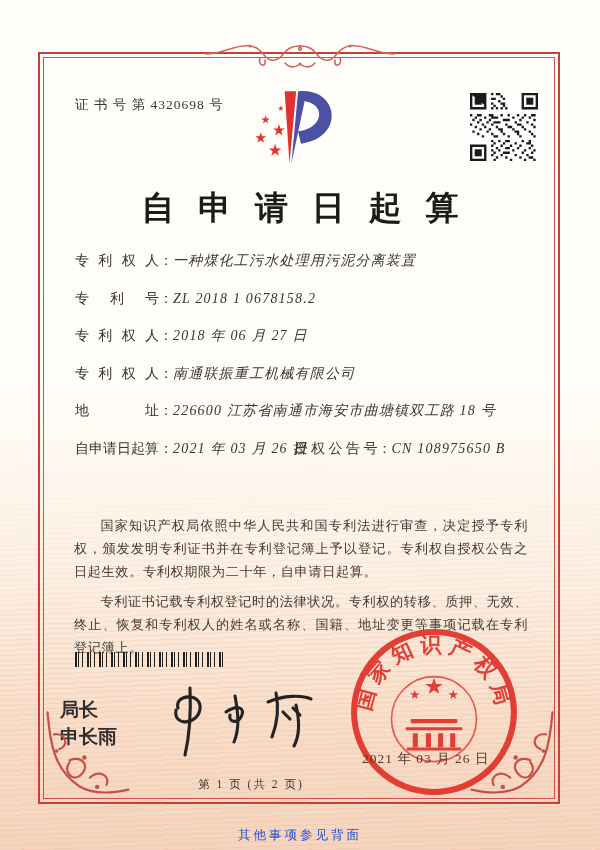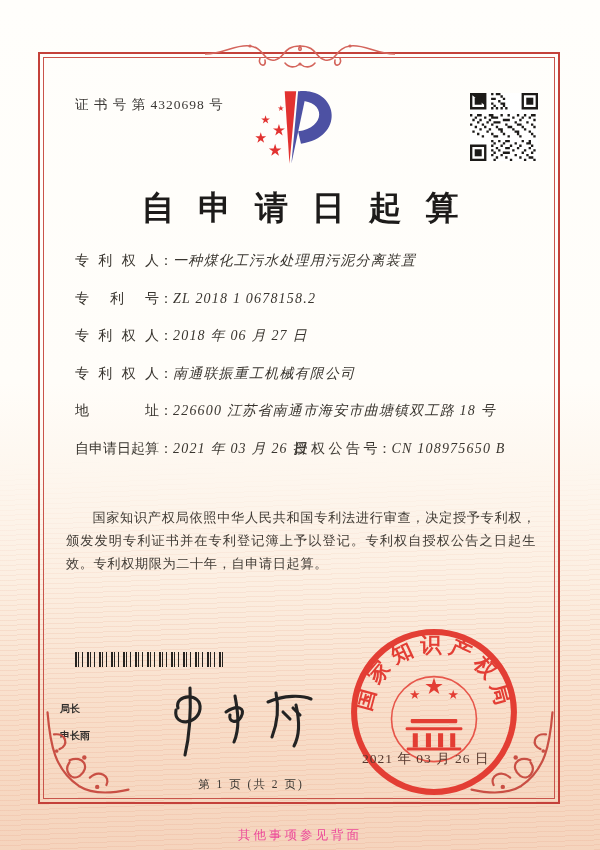--- a/index.html
+++ b/index.html
@@ -20,32 +20,32 @@
        font-size:33px;font-weight:bold;color:#1d1b1a;letter-spacing:0.72em;padding-left:0.72em;}
   .fields{position:absolute;left:75px;right:55px;top:252px;z-index:2;font-size:14px;color:#39352f;}
   .frow{height:37.6px;white-space:nowrap;}
   .fgroup{display:inline-block;vertical-align:top;}
   .fgroup.g1{width:215px;}
   .flabel{display:inline-block;width:84px;text-align:justify;text-align-last:justify;vertical-align:top;}
   .fcolon{display:inline-block;width:14px;}
   .fvalue{letter-spacing:1.2px;font-style:italic;}
   .body-text{position:absolute;left:66px;width:470px;top:507px;z-index:2;
        font-size:13.2px;line-height:1.73;color:#403b35;text-align:justify;letter-spacing:.6px;}
-  .body-text p{margin:0;text-indent:2em;}
+  .body-text p{margin:8px;text-indent:2em;}
   .barcode{position:absolute;left:75px;top:652px;width:148px;height:15px;z-index:2;
        background:repeating-linear-gradient(90deg,#26231f 0 2px,transparent 2px 3px,#26231f 3px 4px,transparent 4px 7px,#26231f 7px 8px,transparent 8px 12px);}
   .seal{position:absolute;left:348px;top:626px;z-index:2;opacity:.92;}
   .seal-date{position:absolute;left:362px;top:750px;z-index:3;font-size:13.5px;color:#53362c;letter-spacing:1px;}
-  .officer{position:absolute;left:60px;top:696px;z-index:2;font-family:Liberation Mono, monospace;
-       font-weight:600;font-size:10px;color:#2f2d2b;line-height:27px;}
+  .officer{position:absolute;left:60px;top:696px;z-index:2;font-family:Liberation Sans, sans-serif;
+       font-weight:600;font-size:19px;color:#2f2d2b;line-height:27px;}
   .signature{position:absolute;left:150px;top:684px;z-index:2;}
   .page-info{position:absolute;left:38px;width:426px;top:777px;z-index:2;text-align:center;
        font-size:11.5px;color:#3c3833;letter-spacing:2px;}
   .back-note{position:absolute;left:0;right:0;top:827px;z-index:2;text-align:center;
-       font-size:12.5px;color:#ec4899;letter-spacing:3px;}
+       font-size:12.5px;color:#1d4ed8;letter-spacing:3px;}
   .corner{position:absolute;z-index:2;}
   .corner.br{transform:scaleX(-1);}
   .top-lace{position:absolute;left:205px;top:37px;z-index:2;}
 </style>
 </head>
 <body>
 
 <div class="guilloche"></div>
 
 <div class="frame">
@@ -140,20 +140,21 @@
       <span class="flabel">自申请日起算</span><span class="fcolon">：</span><span class="fvalue">2021 年 03 月 26 日</span>
     </span>
     <span class="fgroup">
       <span class="flabel">授权公告号</span><span class="fcolon">：</span><span class="fvalue">CN 108975650 B</span>
     </span>
   </div>
 </div>
 
 <div class="body-text">
   <p>国家知识产权局依照中华人民共和国专利法进行审查，决定授予专利权，颁发发明专利证书并在专利登记簿上予以登记。专利权自授权公告之日起生效。专利权期限为二十年，自申请日起算。</p>
+  <p>专利证书记载专利权登记时的法律状况。专利权的转移、质押、无效、终止、恢复和专利权人的姓名或名称、国籍、地址变更等事项记载在专利登记簿上。</p>
 </div>
 
 <div class="barcode"></div>
 
 <svg class="seal" width="172" height="172" viewBox="0 0 170 170">
   <g stroke="#e23128" fill="none">
     <circle cx="85" cy="85" r="79" stroke-width="6"></circle>
     <circle cx="85" cy="92" r="42" stroke-width="1.6" opacity=".85"></circle>
   </g>
   <path id="sealArc" d="M28,112 A62,62 0 1 1 142,112" fill="none"></path>

